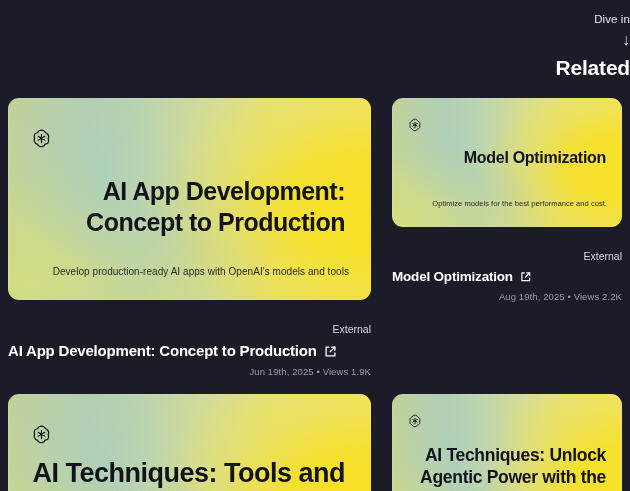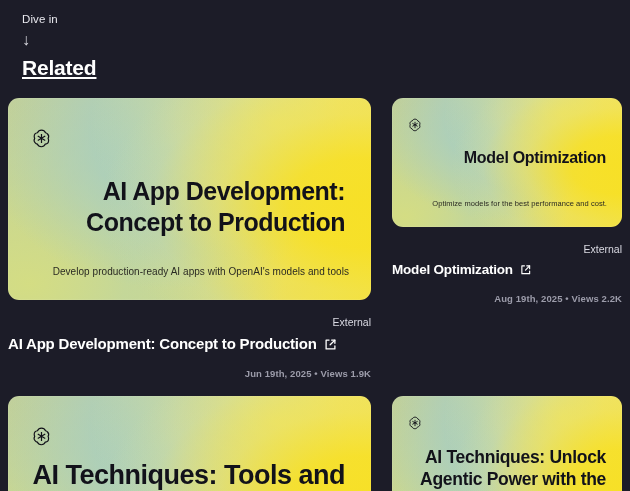--- a/index.html
+++ b/index.html
@@ -12,21 +12,21 @@
 
   body {
     background: #1c1c28;
     font-family: "Liberation Sans", sans-serif;
     color: #ffffff;
     -webkit-font-smoothing: antialiased;
   }
 
   
   .header {
-    text-align: left;
+    text-align: right;
     padding-top: 11px;
     margin-left: 22px;
   }
   .header .eyebrow {
     font-size: 11.5px;
     color: #e8e8ee;
     letter-spacing: 0.1px;
     line-height: 16px;
   }
   .header .arrow {
@@ -35,21 +35,20 @@
     line-height: 22px;
     margin-top: 2px;
   }
   .header .title {
     font-size: 21px;
     font-weight: 700;
     color: #ffffff;
     letter-spacing: -0.2px;
     line-height: 26px;
     margin-top: 4px;
-    text-decoration: underline;
   }
 
   
   .grid {
     margin-top: 17px;
     padding: 0 8px;
     display: grid;
     grid-template-columns: 363px 1fr;
     column-gap: 21px;
     row-gap: 16px;
@@ -122,47 +121,46 @@
 
   
   .thumb.cut            { height: 202px; }
   .thumb.cut .thumb-title { top: 64px; font-size: 27px; line-height: 31px; }
 
   .thumb.cut-sm            { height: 180px; }
   .thumb.cut-sm .thumb-logo { top: 19px; left: 15px; width: 16px; height: 16px; }
   .thumb.cut-sm .thumb-title { top: 50px; left: 15px; right: 16px; font-size: 17.5px; line-height: 22px; letter-spacing: -0.3px; }
 
   
-  .meta { padding-top: 15px; }
+  .meta { padding-top: 22px; }
   .meta-kind {
     font-size: 10.5px;
     color: #d9d9e2;
     line-height: 14px;
   }
   .meta-title {
     margin-top: 5px;
     font-size: 15px;
     font-weight: 700;
     color: #ffffff;
     line-height: 20px;
     letter-spacing: -0.2px;
     display: flex;
     align-items: center;
     gap: 7px;
   }
   .meta-title.sm { font-size: 13.5px; line-height: 18px; }
   .ext-icon { flex: 0 0 auto; width: 13px; height: 13px; display: block; }
   .meta-title.sm .ext-icon { width: 11.5px; height: 11.5px; }
   .meta-date {
-    margin-top: 13px;
+    margin-top: 4px;
     font-size: 9.5px;
     color: #9c9caa;
     line-height: 13px;
     letter-spacing: 0.1px;
-    font-weight: bold;
   }
 </style>
 </head>
 <body>
 
 <div class="header">
   <div class="eyebrow">Dive in</div>
   <div class="arrow">↓</div>
   <div class="title">Related</div>
 </div>

